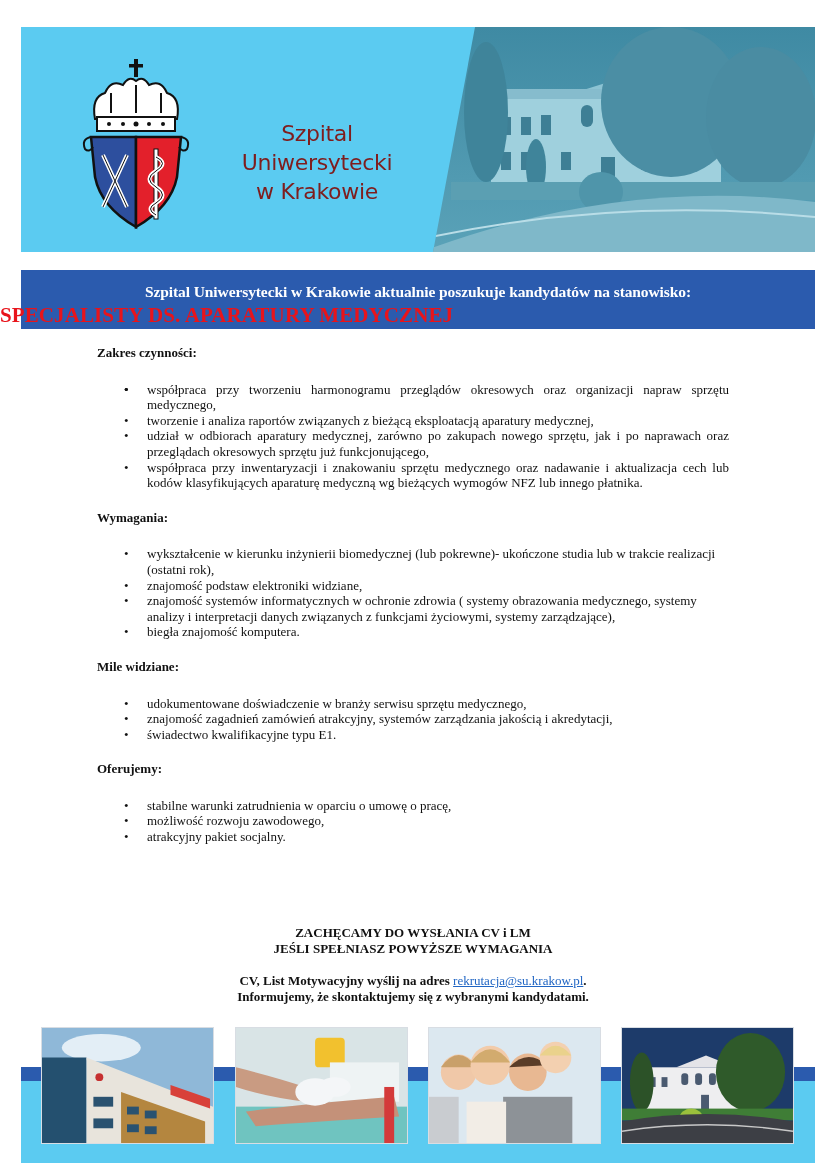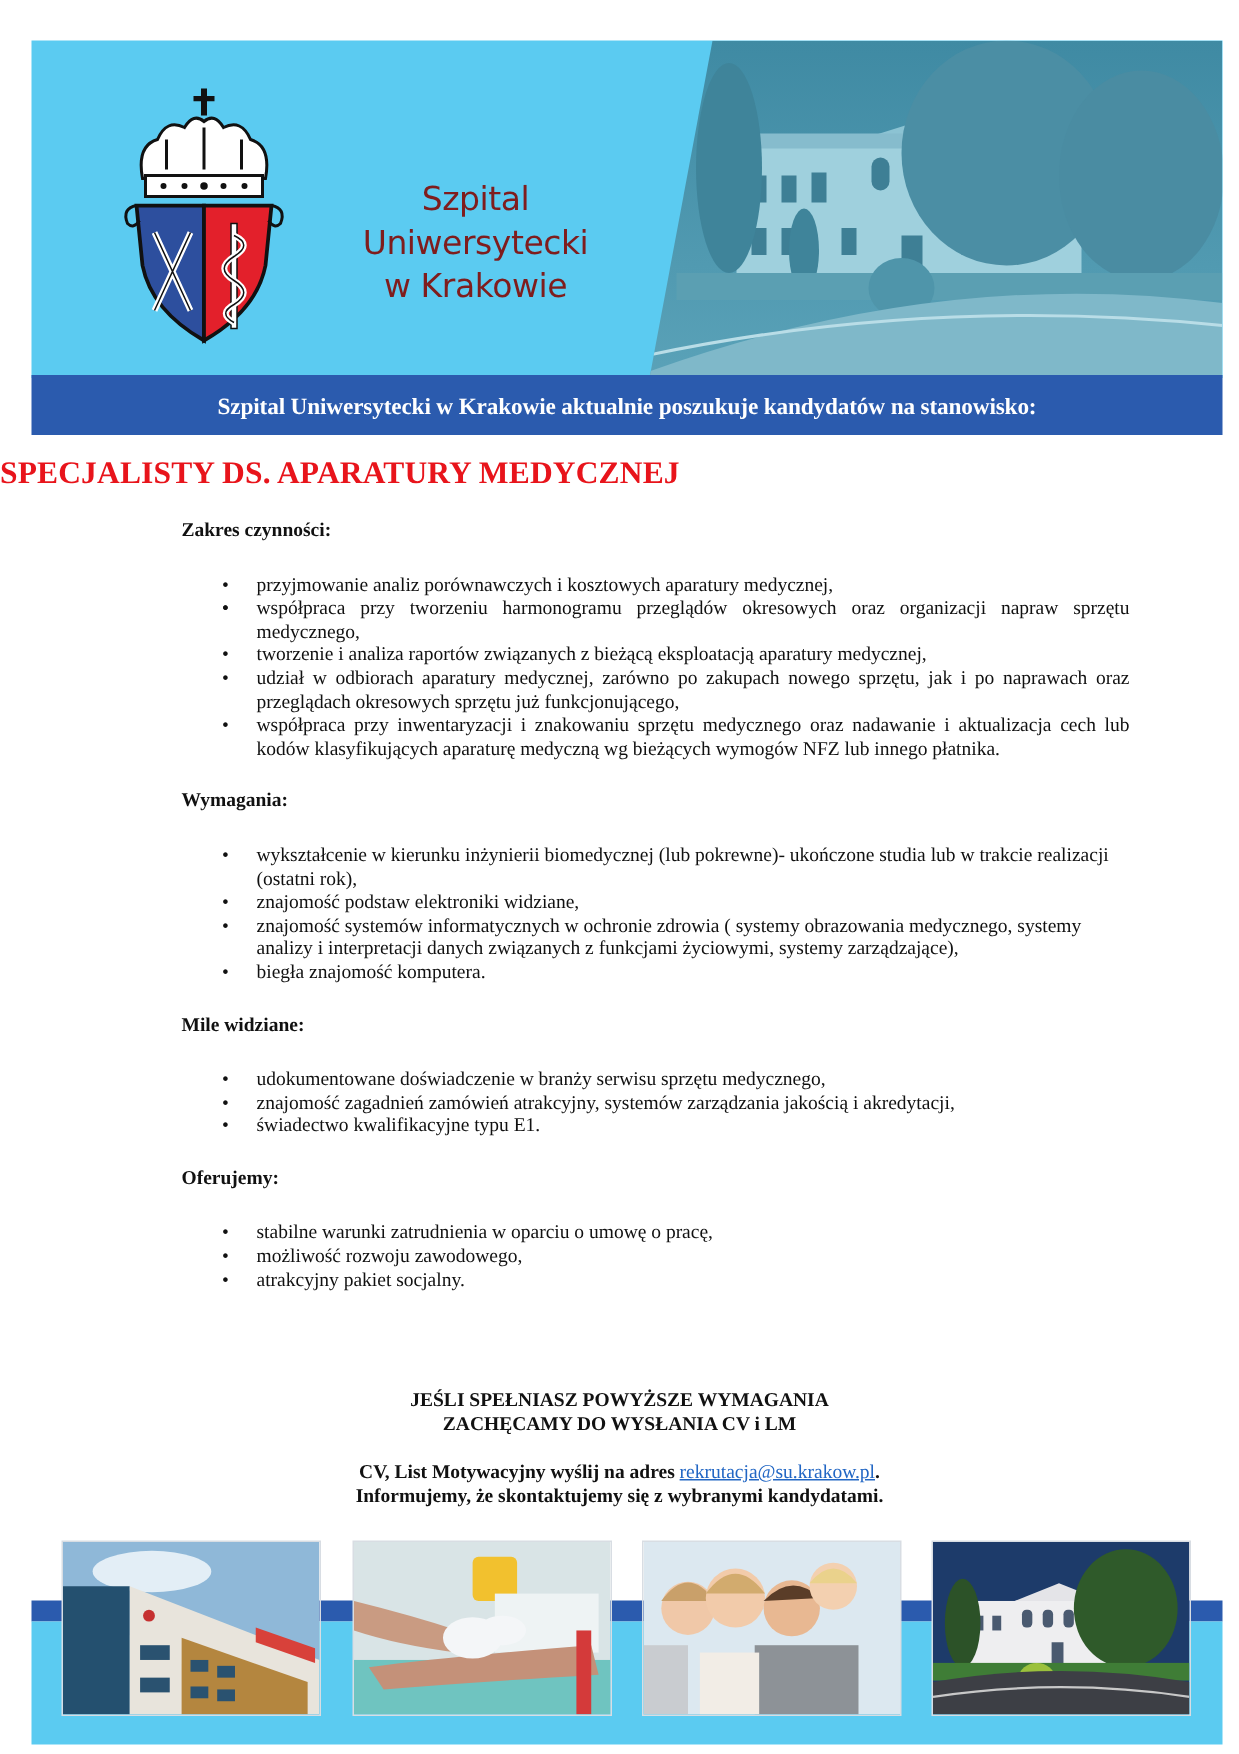--- a/index.html
+++ b/index.html
@@ -14,32 +14,32 @@
   .header-photo svg { width: 100%; height: 100%; display: block; }
 
   .logo { position: absolute; left: 60px; top: 30px; width: 110px; height: 175px; }
   .logo svg { width: 100%; height: 100%; display: block; }
 
   .brand { position: absolute; left: 196px; top: 92px; width: 200px; text-align: center;
            font-family: "DejaVu Sans", "Liberation Sans", sans-serif; color: #7f1d1d;
            font-size: 22px; line-height: 29px; letter-spacing: -0.3px; }
   .brand div { white-space: nowrap; }
 
-  .banner { position: absolute; left: 21px; top: 250px; width: 794px; height: 40px;
+  .banner { position: absolute; left: 21px; top: 270px; width: 794px; height: 59px;
             background: #2b5bae; color: #fff; text-align: center;
             font-family: "Liberation Serif", serif; font-weight: bold; font-size: 15.5px;
             line-height: 43px; letter-spacing: -0.1px; }
 
   
   .job-title { position: absolute; left: 0; top: 303px; width: 826px; text-align: left;
                color: #e8141b; font-weight: bold; font-size: 21px; letter-spacing: 0.1px; }
 
   
   .content { position: absolute; left: 97px; top: 345px; width: 632px;
-             font-size: 13px; line-height: 15.6px; margin-left: 24px; }
+             font-size: 13px; line-height: 15.6px; }
   .section { margin: 0; }
   .section h2 { font-size: 13px; font-weight: bold; margin: 0 0 21px 0; }
   .section ul { list-style: none; margin: 0 0 19px 0; padding: 0; }
   .section li { position: relative; padding-left: 50px; text-align: justify; }
   .section li .bullet { position: absolute; left: 27px; top: 0; font-size: 13px; }
   .sec-zakres h2 { margin-bottom: 21px; }
 
   
   .cta { position: absolute; left: 0; top: 925px; width: 826px; text-align: center;
          font-weight: bold; font-size: 13px; line-height: 16px; }
@@ -139,21 +139,21 @@
 
 <div class="banner">Szpital Uniwersytecki w Krakowie aktualnie poszukuje kandydatów na stanowisko:</div>
 
 <div class="job-title">SPECJALISTY DS. APARATURY MEDYCZNEJ</div>
 
 <div class="content">
 
   <div class="section sec-zakres">
     <h2>Zakres czynności:</h2>
     <ul>
-      <li><span class="bullet">•</span><span>przyjmowanie analiz porównawczych i kosztowych aparatury medycznej,</span></li>
+      <li><span class="bullet">•</span></li>
       <li><span class="bullet">•</span></li>
       <li><span class="bullet">•</span><span>współpraca przy tworzeniu harmonogramu przeglądów okresowych oraz organizacji napraw sprzętu medycznego,</span></li>
       <li><span class="bullet">•</span><span>tworzenie i analiza raportów związanych z bieżącą eksploatacją aparatury medycznej,</span></li>
       <li><span class="bullet">•</span><span>udział w odbiorach aparatury medycznej, zarówno po zakupach nowego sprzętu, jak i po naprawach oraz przeglądach okresowych sprzętu już funkcjonującego,</span></li>
       <li><span class="bullet">•</span><span>współpraca przy inwentaryzacji i znakowaniu sprzętu medycznego oraz nadawanie i aktualizacja cech lub kodów klasyfikujących aparaturę medyczną wg bieżących wymogów NFZ lub innego płatnika.</span></li>
     </ul>
   </div>
 
   <div class="section">
     <h2>Wymagania:</h2>
@@ -178,22 +178,22 @@
     <h2>Oferujemy:</h2>
     <ul>
       <li style="text-align:left"><span class="bullet">•</span><span>stabilne warunki zatrudnienia w oparciu o umowę o pracę,</span></li>
       <li style="text-align:left"><span class="bullet">•</span><span>możliwość rozwoju zawodowego,</span></li>
       <li style="text-align:left"><span class="bullet">•</span><span>atrakcyjny pakiet socjalny.</span></li>
     </ul>
   </div>
 </div>
 
 <div class="cta">
+  <div>ZACHĘCAMY DO WYSŁANIA CV i LM</div>
   <div>JEŚLI SPEŁNIASZ POWYŻSZE WYMAGANIA</div>
-  <div>ZACHĘCAMY DO WYSŁANIA CV i LM</div>
   <div class="gap"></div>
   <div>
     <span>CV, List Motywacyjny wyślij na adres </span><a href="mailto:rekrutacja@su.krakow.pl">rekrutacja@su.krakow.pl</a><span>.</span>
   </div>
   <div>Informujemy, że skontaktujemy się z wybranymi kandydatami.</div>
 </div>
 
 <div class="strip-dark"></div>
 <div class="strip-light"></div>
 

